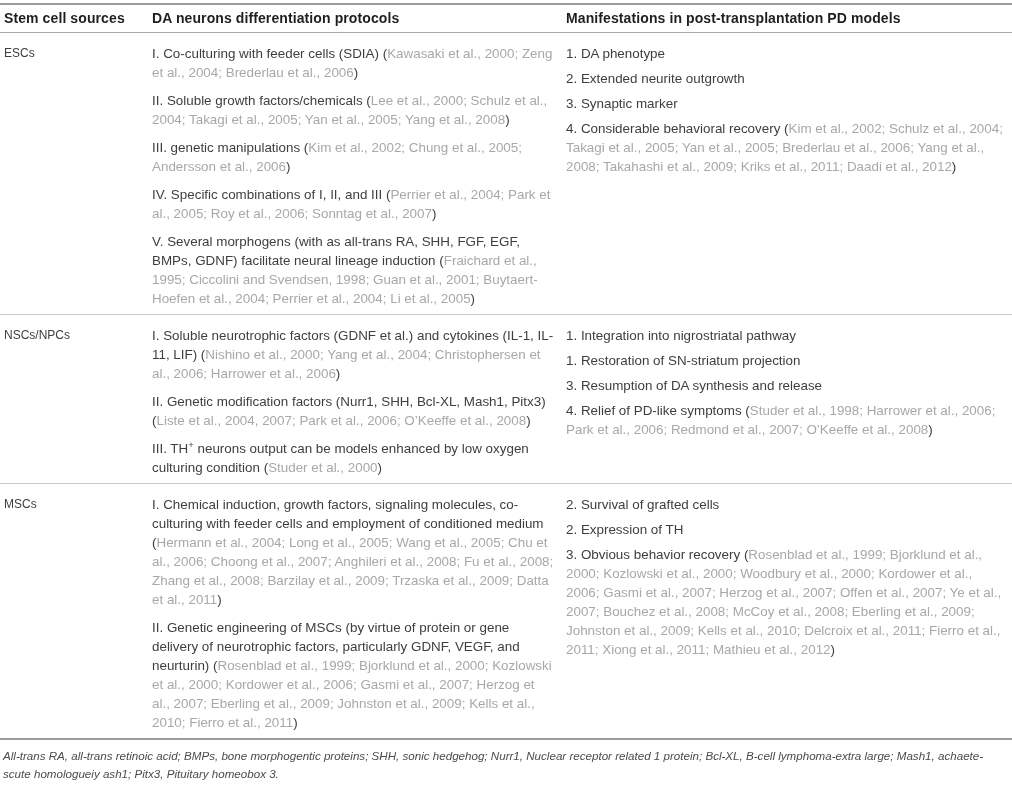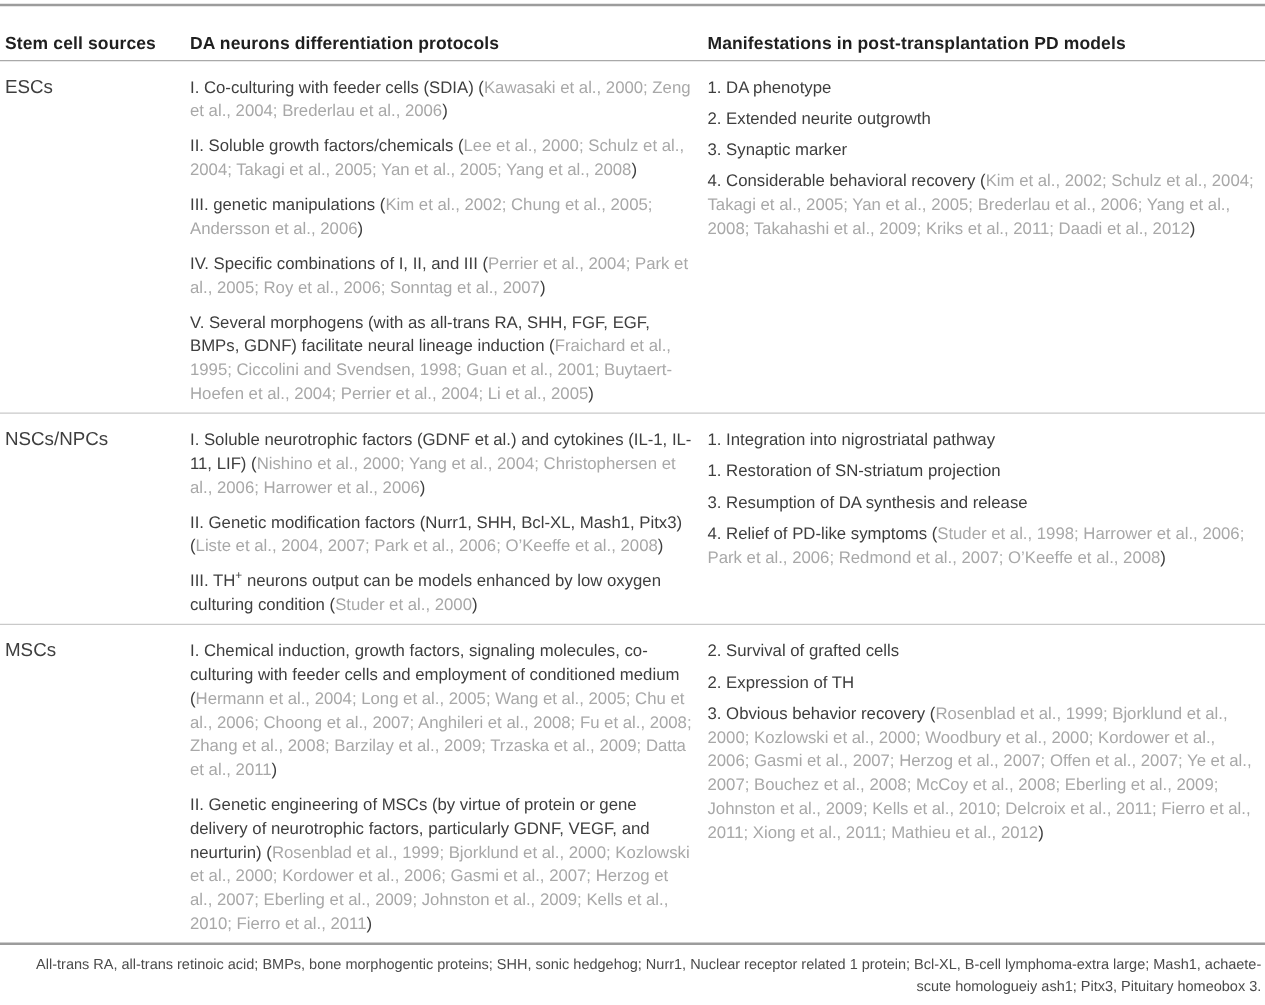--- a/index.html
+++ b/index.html
@@ -10,43 +10,42 @@
   }
   .rule { height:1px; width:100%; }
   .rule.heavy { height:2px; background:var(--rule_heavy,#9c9c9c); }
   .rule.med   { height:1px; background:var(--rule_med,#a9a9a9); }
   .rule.light { height:1px; background:var(--rule_light,#c9c9c9); }
   .rule.top   { margin-top:3px; }
   .grid {
     display:grid; grid-template-columns:148px 414px 1fr;
     padding:0 4px; box-sizing:border-box; width:100%;
   }
-  .thead { padding-top:20px; padding-bottom:5px; }
+  .thead { padding-top:4px; padding-bottom:5px; }
   .hcell {
     font-weight:bold; font-size:14px; line-height:18px;
     color:var(--text_header,#1f1f1f); letter-spacing:0.1px;
   }
   .row {
     padding-top:11px; padding-bottom:6px;
     font-size:13.4px; line-height:19px; color:var(--text_body,#3e3e3e);
   }
   .cell.protocols { padding-right:10px; }
   .cell.manifest  { padding-right:2px; }
   .item  { margin:0 0 9px 0; }
   .item.m { margin:0 0 6px 0; }
   .item:last-child { margin-bottom:0; }
-  .rowlabel { font-size:15px; color:var(--text_body,#3e3e3e); }
+  .rowlabel { font-size:12px; color:var(--text_body,#3e3e3e); }
   .seg-dark { color:var(--text_body,#3e3e3e); }
   .seg-cite { color:var(--citation,#a8a8a8); }
   sup.seg-sup { font-size:9.5px; line-height:0; color:var(--text_body,#3e3e3e); }
   .footnote {
     margin:7px 0 0 0; padding:0 3px;
-    font-size:11.6px; line-height:17.5px;
+    font-style:italic; font-size:11.6px; line-height:17.5px;
     color:var(--text_footnote,#4b4b4b);
-    text-align:right;
   }
 </style>
 </head>
 <body>
 
 <div class="page">
 
   <div class="rule heavy top"></div>
 
   <div class="grid thead">

